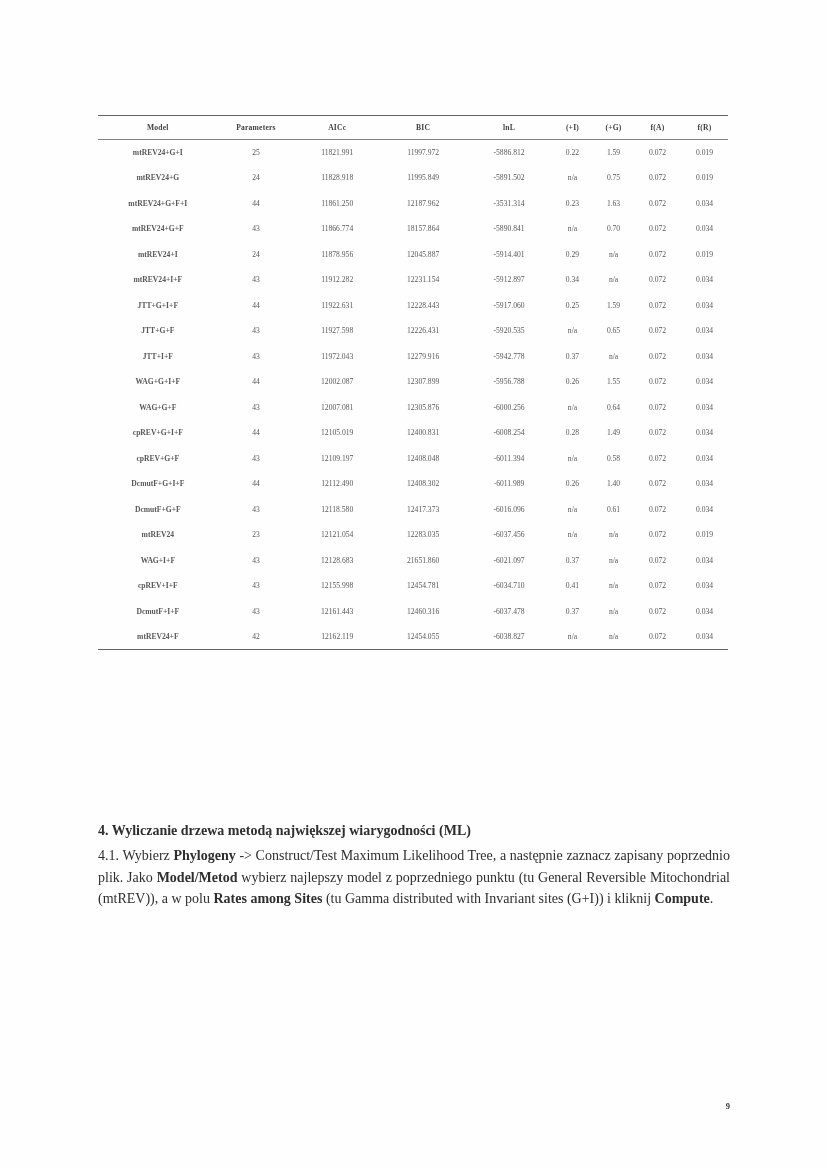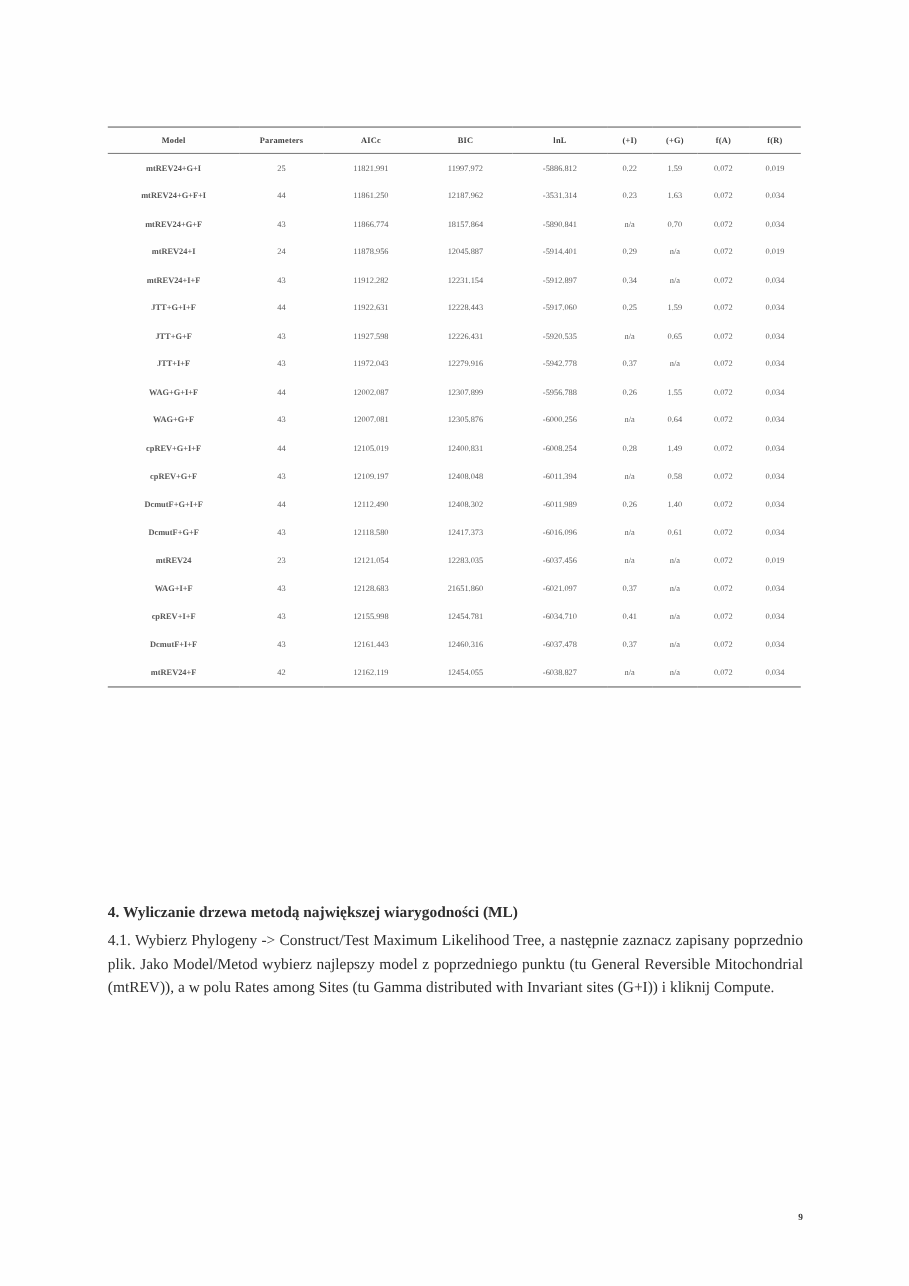--- a/index.html
+++ b/index.html
@@ -87,21 +87,21 @@
     position: absolute;
     left: 98px;
     width: 632px;
     font-size: 14px;
     line-height: 1.55;
     color: #2e2e2e;
     text-align: justify;
   }
   #section-heading { top: 820px; font-weight: bold; }
   #step-para       { top: 845px; }
-  .b { font-weight: normal; }
+  .b { font-weight: bold; }
 
   .page-number {
     position: absolute;
     right: 96px;
     bottom: 58px;
     font-size: 8.5px;
     font-weight: bold;
     color: #3a3a3a;
   }
 </style>
@@ -131,20 +131,31 @@
             <td class="c-params">25</td>
             <td class="c-aicc">11821.991</td>
             <td class="c-bic">11997.972</td>
             <td class="c-lnl">-5886.812</td>
             <td class="c-ig">0.22</td>
             <td class="c-ig2">1.59</td>
             <td class="c-ra">0.072</td>
             <td class="c-rb">0.019</td>
           </tr>
           <tr>
+            <td class="c-model">mtREV24+G</td>
+            <td class="c-params">24</td>
+            <td class="c-aicc">11828.918</td>
+            <td class="c-bic">11995.849</td>
+            <td class="c-lnl">-5891.502</td>
+            <td class="c-ig">n/a</td>
+            <td class="c-ig2">0.75</td>
+            <td class="c-ra">0.072</td>
+            <td class="c-rb">0.019</td>
+          </tr>
+          <tr>
             <td class="c-model">mtREV24+G+F+I</td>
             <td class="c-params">44</td>
             <td class="c-aicc">11861.250</td>
             <td class="c-bic">12187.962</td>
             <td class="c-lnl">-3531.314</td>
             <td class="c-ig">0.23</td>
             <td class="c-ig2">1.63</td>
             <td class="c-ra">0.072</td>
             <td class="c-rb">0.034</td>
           </tr>

